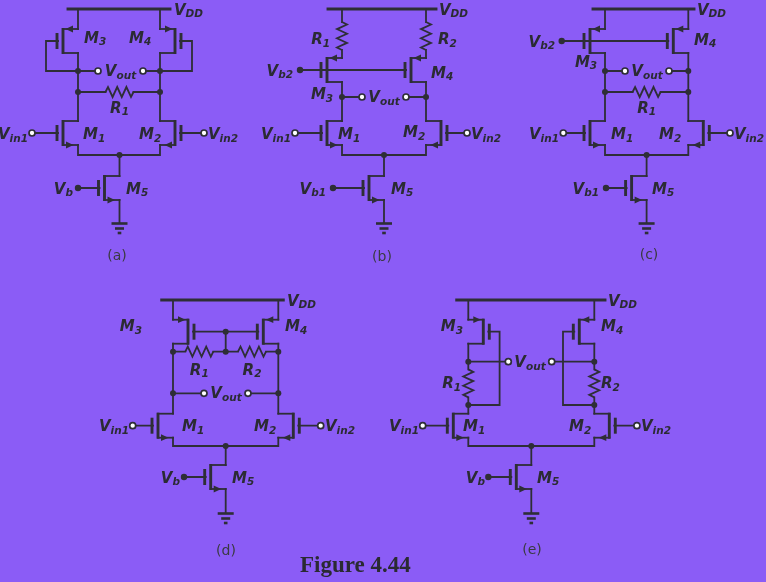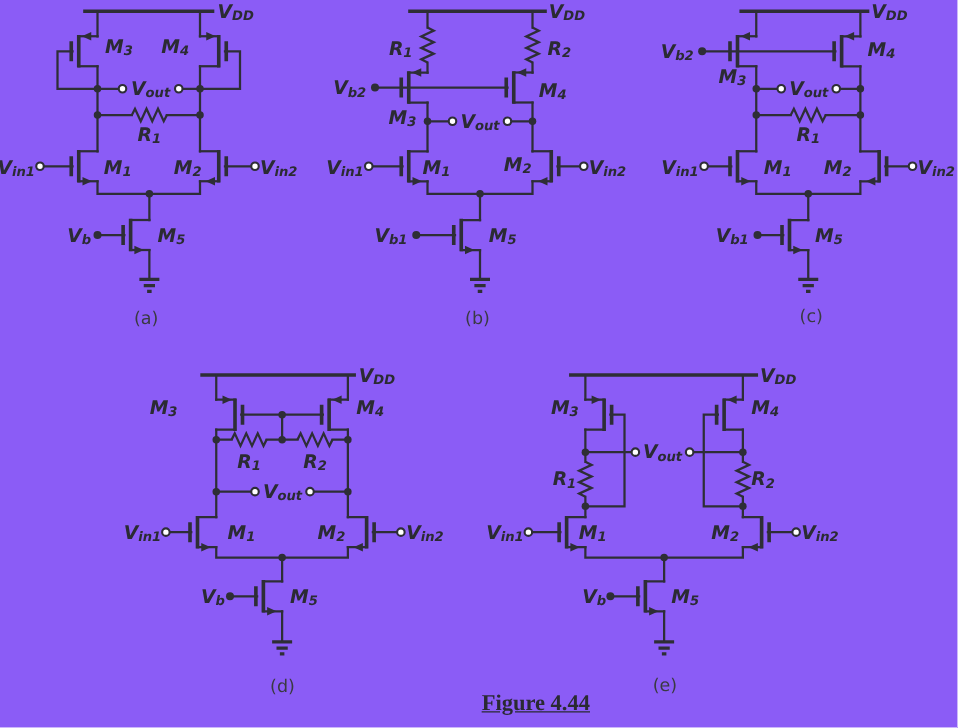--- a/index.html
+++ b/index.html
@@ -13,23 +13,23 @@
   .stub{stroke:#2e2e36;stroke-width:1.8;fill:none;stroke-linecap:square;}
   .arr{fill:#2e2e36;stroke:none;}
   .dot{fill:#2e2e36;stroke:none;}
   .term{fill:#ffffff;stroke:#2e2e36;stroke-width:1.7;}
   .gndl{stroke:#2e2e36;stroke-width:2.6;fill:none;}
   .res{stroke:#2e2e36;stroke-width:1.8;fill:none;stroke-linejoin:miter;}
   text{fill:#2b2b33;font-family:"DejaVu Sans",sans-serif;font-size:15px;
        font-style:italic;font-weight:bold;dominant-baseline:central;}
   .sub{font-size:10.5px;}
   .tag{font-style:normal;font-weight:normal;font-size:14px;fill:#3a3a42;}
-  .caption{position:absolute;left:300px;top:552px;width:172px;text-align:right;
+  .caption{position:absolute;left:300px;top:552px;width:172px;text-align:left;
        font-family:"Liberation Serif","DejaVu Serif",serif;font-weight:bold;
-       font-size:18px;color:#2a2a32;text-decoration:underline;}
+       font-size:23px;color:#2a2a32;}
 </style>
 </head>
 <body>
 
 <div class="fig">
 
   <svg width="0" height="0" style="position:absolute" aria-hidden="true">
     <defs>
       <g id="nmos-r">
         <line class="bar" x1="-6" y1="-8" x2="-6" y2="8"></line>

